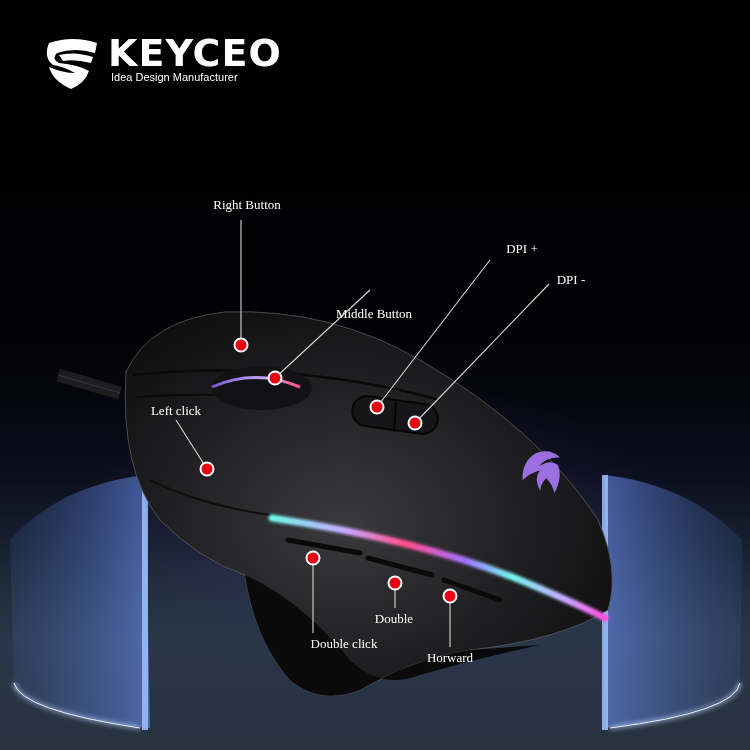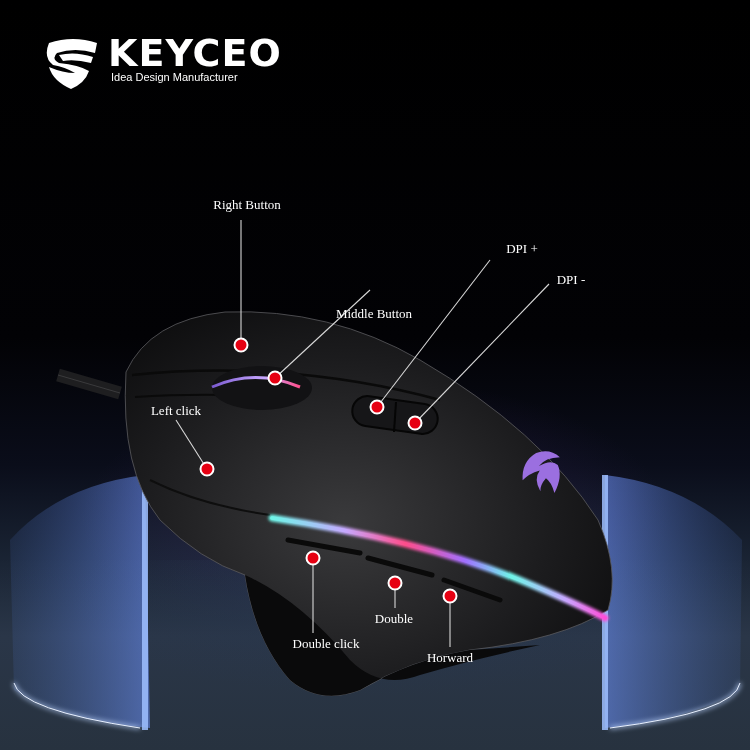--- a/index.html
+++ b/index.html
@@ -129,21 +129,21 @@
     </svg>
     <div class="logo-text">KEYCEO</div>
     <div class="logo-sub">Idea Design Manufacturer</div>
   </div>
 
   <div class="label" style="left:247px; top:197px;">Right Button</div>
   <div class="label" style="left:374px; top:274px;margin-top:32px;">Middle Button</div>
   <div class="label" style="left:522px; top:241px;text-align:center;">DPI +</div>
   <div class="label" style="left:571px; top:272px;">DPI -</div>
   <div class="label" style="left:176px; top:403px;">Left click</div>
-  <div class="label" style="left:326px; top:636px;">Double click</div>
+  <div class="label" style="left:344px; top:636px;">Double click</div>
   <div class="label" style="left:394px; top:611px;">Double</div>
   <div class="label" style="left:450px; top:650px;">Horward</div>
 
   <div class="dot" style="left:241px; top:345px;"></div>
   <div class="dot" style="left:275px; top:378px;"></div>
   <div class="dot" style="left:377px; top:407px;"></div>
   <div class="dot" style="left:415px; top:423px;"></div>
   <div class="dot" style="left:207px; top:469px;"></div>
   <div class="dot" style="left:313px; top:558px;"></div>
   <div class="dot" style="left:395px; top:583px;"></div>

